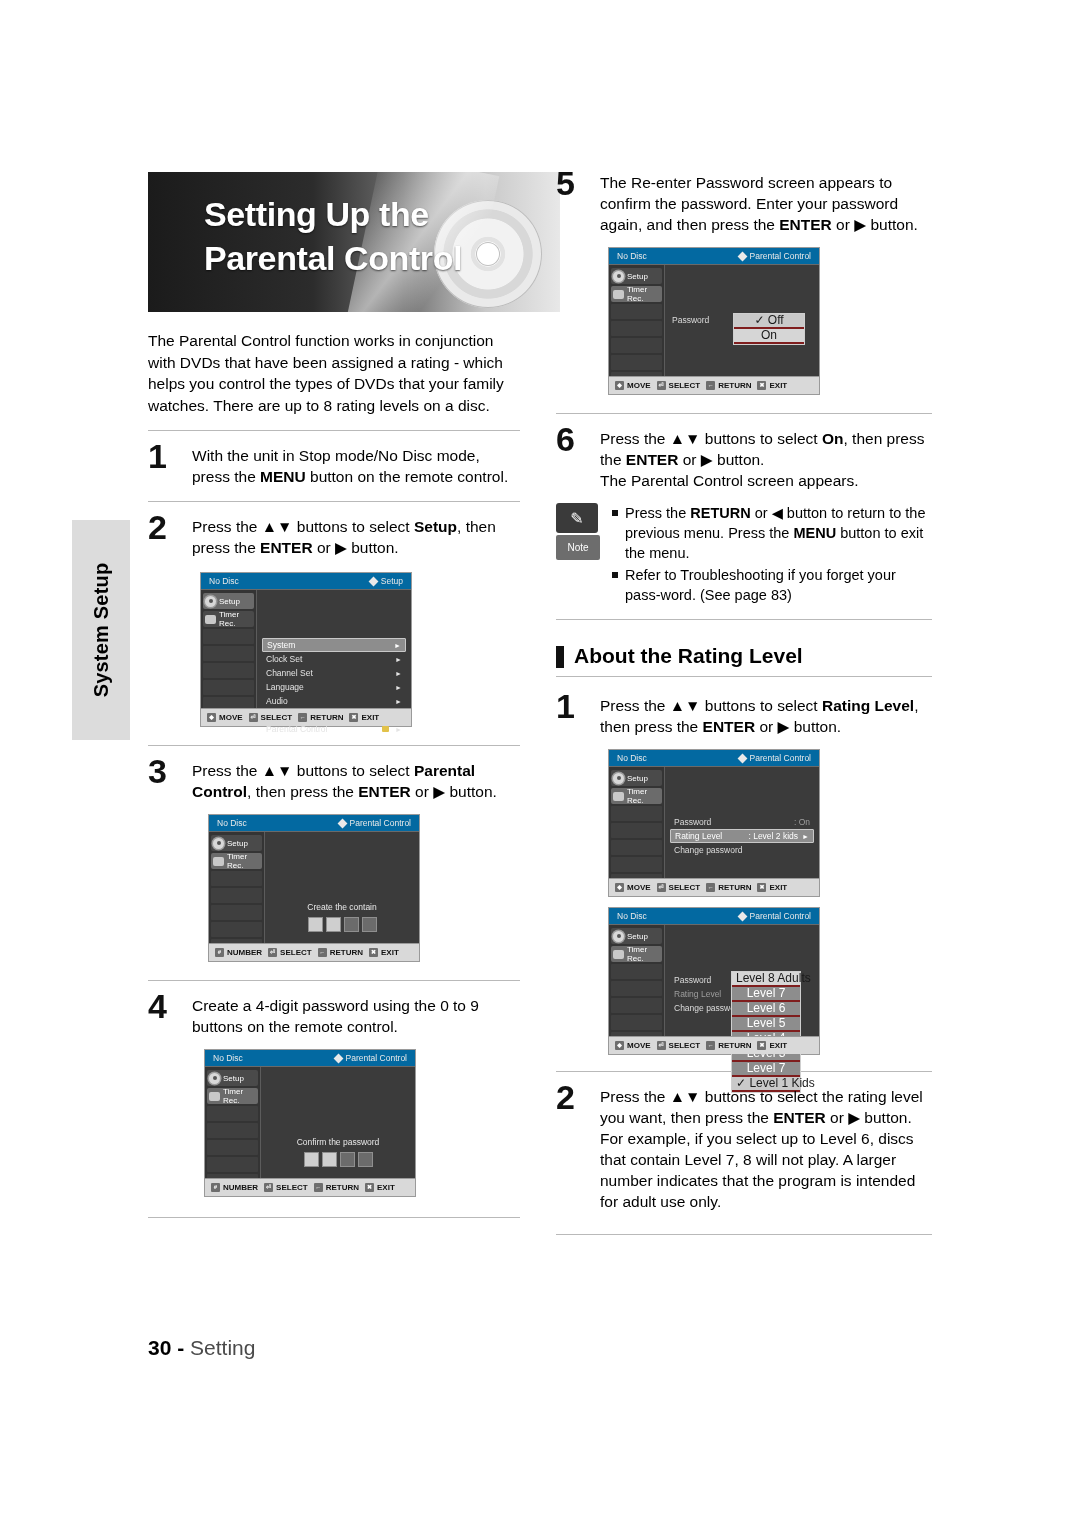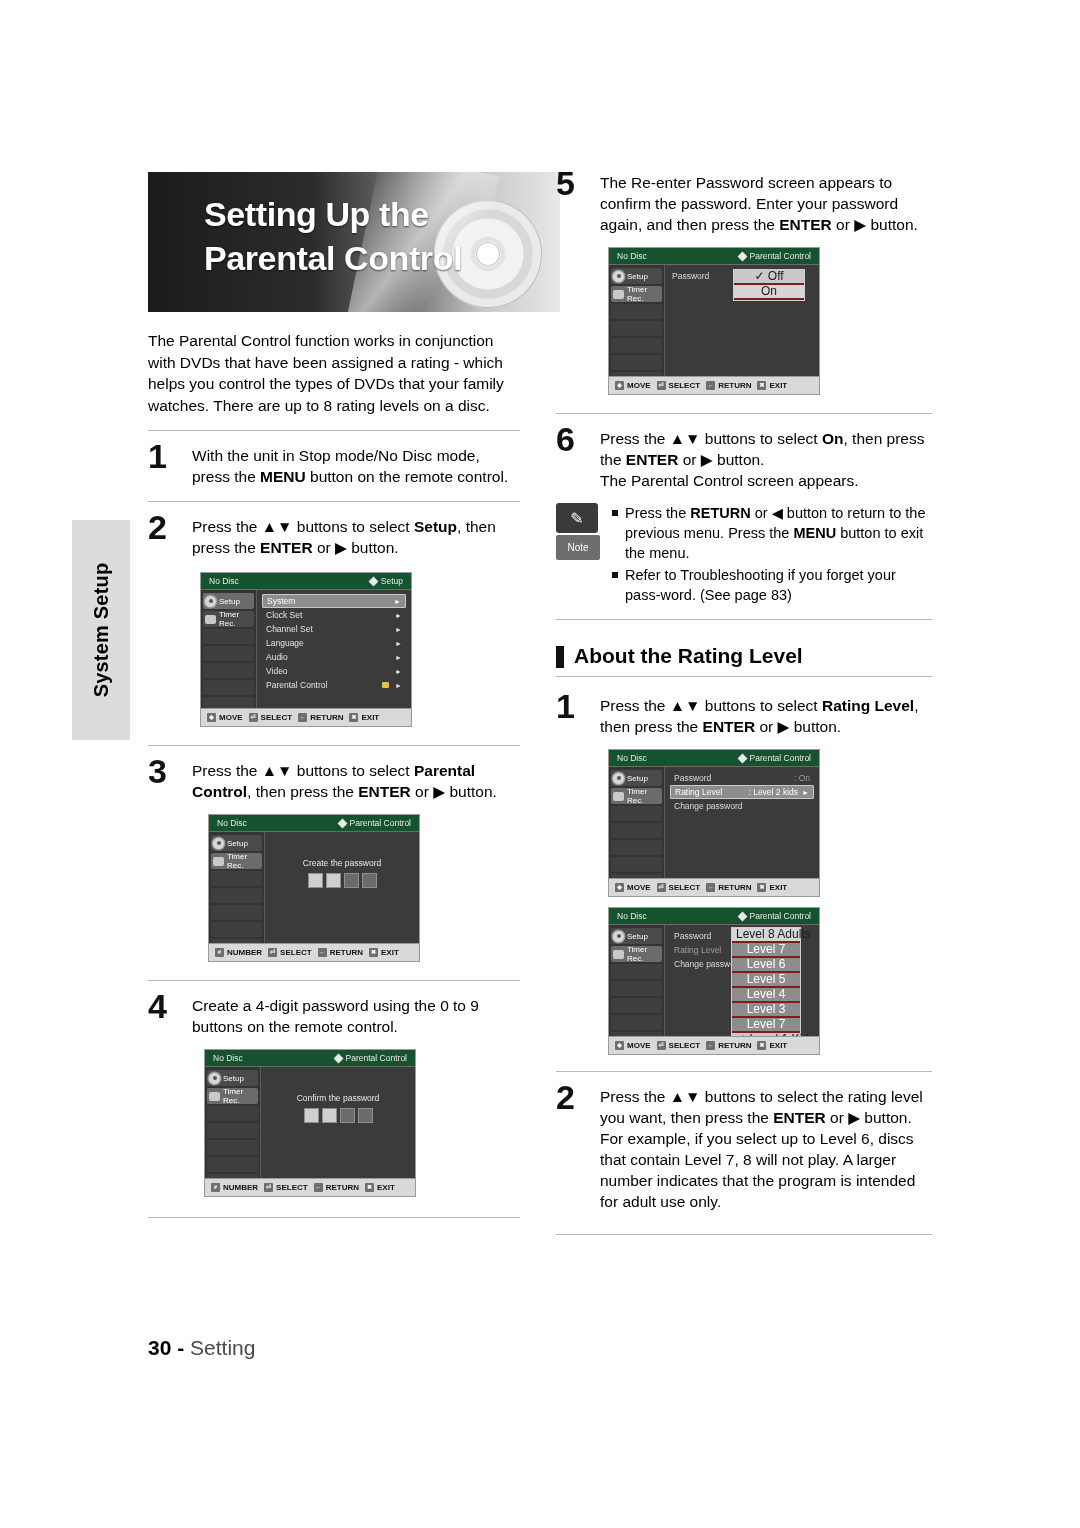--- a/index.html
+++ b/index.html
@@ -145,21 +145,21 @@
     background: #3b3b3b;
     border: 1px solid #9a9a9a;
     position: relative;
     color: #e8e8e8;
     font-size: 8.5px;
     font-family: "Liberation Sans", sans-serif;
     box-sizing: border-box;
   }
   .osd .topbar {
     height: 16px;
-    background: #14532d;
+    background: #0369a1;
     border-bottom: 1px solid #6a6a6a;
     display: flex;
     align-items: center;
     justify-content: space-between;
     padding: 0 8px;
     font-size: 8.5px;
     color: #e9e9e9;
   }
   .osd .topbar .right { display: flex; align-items: center; gap: 4px; }
   .osd .diamond {
@@ -216,20 +216,21 @@
   .osd .rec {
     width: 11px; height: 9px;
     background: #c9c9c9;
     border-radius: 2px;
     flex: none;
   }
   .osd .main {
     flex: 1;
     padding: 4px 5px;
     position: relative;
+    margin-top: 44px;
   }
   .osd .menulist { width: 100%; }
   .osd .menurow {
     display: flex;
     align-items: center;
     justify-content: space-between;
     height: 14px;
     padding: 0 4px;
     font-size: 8.5px;
     color: #e4e4e4;
@@ -526,21 +527,21 @@
             <span class="rec"></span>
             <span>Timer Rec.</span>
           </div>
           <div class="blank"></div>
           <div class="blank"></div>
           <div class="blank"></div>
           <div class="blank"></div>
           <div class="blank"></div>
         </div>
         <div class="main">
-          <div class="centertext">Create the password</div>
+          <div class="centertext">Create the contain</div>
           <div class="pwcenter">
             <div class="pwbox">
               <div class="pwcell"></div>
               <div class="pwcell"></div>
               <div class="pwcell dark"></div>
               <div class="pwcell dark"></div>
             </div>
           </div>
         </div>
       </div>

